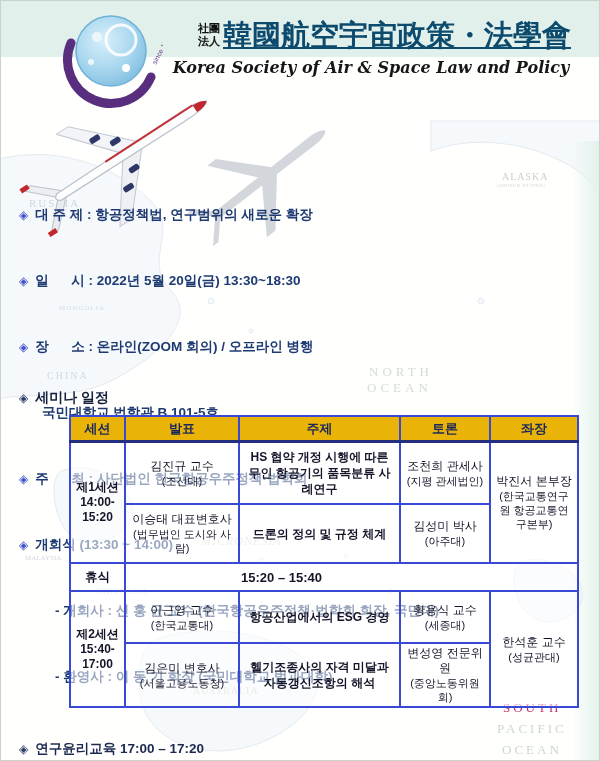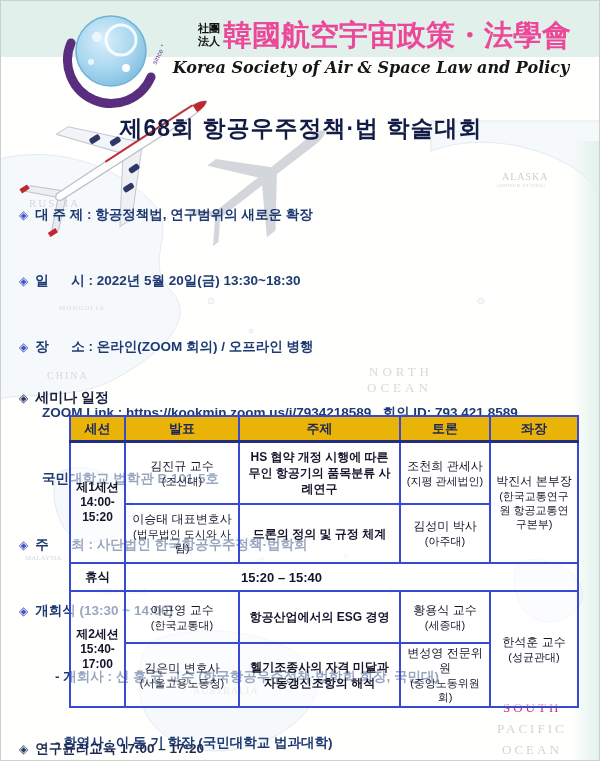--- a/index.html
+++ b/index.html
@@ -24,21 +24,21 @@
   .ml-pacific{left:496px;top:720px;font-size:13px;letter-spacing:3px;color:#c6d4cd;text-align:right;}
   .ml-ocean2{left:501px;top:741px;font-size:13px;letter-spacing:3px;color:#c6d4cd;}
   .edge-tint{position:absolute;right:0;top:140px;bottom:0;width:28px;z-index:0;
              background:linear-gradient(to left,#e3f2ec,rgba(227,242,236,0));}
   
   .band{position:absolute;left:0;top:0;width:600px;height:56px;background:#e1f0ea;z-index:1;}
   .logo{position:absolute;left:58px;top:6px;width:104px;height:102px;z-index:3;}
   .corp{position:absolute;left:197px;top:21px;z-index:3;font-family:"DejaVu Serif",serif;
         font-weight:bold;font-size:11px;line-height:13px;color:#101010;}
   .hanja{position:absolute;left:222px;top:15px;z-index:3;font-family:"DejaVu Serif",serif;
-         font-weight:bold;font-size:29px;color:#ec4899;white-space:nowrap;}
+         font-weight:bold;font-size:29px;color:#0c4a6e;white-space:nowrap;text-decoration:underline;}
   .eng{position:absolute;left:168px;top:57px;width:404px;z-index:3;text-align:center;
        font-family:"DejaVu Serif",serif;font-style:italic;font-weight:bold;font-size:16px;color:#161616;}
   .plane-svg{position:absolute;left:0;top:0;z-index:1;}
   
   .title{position:absolute;left:0;top:112px;width:600px;z-index:2;text-align:center;
          font-size:23px;font-weight:bold;color:#121c45;letter-spacing:1px;}
   .info{position:absolute;left:18px;top:159px;z-index:2;font-size:13.5px;font-weight:bold;
         color:#1e3a72;line-height:22px;white-space:pre-wrap;}
   .dia{display:inline-block;margin-right:7px;font-size:12px;color:#4353cc;font-weight:normal;}
   .sub{margin-left:23px;}
@@ -150,27 +150,25 @@
       <rect x="72" y="-19" width="11" height="6" rx="2" fill="#2e3766"></rect>
       <polygon points="97,3 49,58 35,58 74,3" fill="#eef0f4" stroke="#c2c7d1" stroke-width="1"></polygon>
       <rect x="58" y="27" width="11" height="6" rx="2" fill="#2e3766"></rect>
       <rect x="73" y="14" width="11" height="6" rx="2" fill="#2e3766"></rect>
       <path d="M0,-4 L150,-5 Q170,-5 176,0 Q170,5 150,5 L0,4 Q-7,0 0,-4 Z" fill="#fdfdfd" stroke="#b9bfca" stroke-width="1.2"></path>
       <rect x="58" y="-5.2" width="104" height="2" fill="#c1272d" opacity="0.95"></rect>
       <path d="M162,-4 Q172,-4 176,0 Q172,4 162,4 Z" fill="#c1272d"></path>
     </g>
   </svg>
 
-  <div class="title">제68회 항공우주정책·법 학술대회</div>
 
   <div class="info">
     <div class="il"><span class="dia">◈</span><span>대 주 제 : 항공정책법, 연구범위의 새로운 확장</span></div>
     <div class="il"><span class="dia">◈</span><span>일      시 : 2022년 5월 20일(금) 13:30~18:30</span></div>
     <div class="il"><span class="dia">◈</span><span>장      소 : 온라인(ZOOM 회의) / 오프라인 병행</span></div>
-    <div class="il sub"><span>ZOOM Link : https://kookmin.zoom.us/j/7934218589,  회의 ID: 793 421 8589</span></div>
     <div class="il sub"><span>국민대학교 법학관 B 101-5호</span></div>
     <div class="il"><span class="dia">◈</span><span>주      최 : 사단법인 한국항공우주정책·법학회</span></div>
     <div class="il"><span class="dia">◈</span><span>개회식 (13:30 ~ 14:00)</span></div>
     <div class="il dash"><span>- 개회사 : 신 홍 균 교수 (한국항공우주정책·법학회 회장, 국민대)</span></div>
     <div class="il dash"><span>- 환영사 : 이 동 기 학장 (국민대학교 법과대학)</span></div>
     
   </div>
 
   <div class="sem">
     <span class="dia">◈</span><span>세미나 일정</span>

